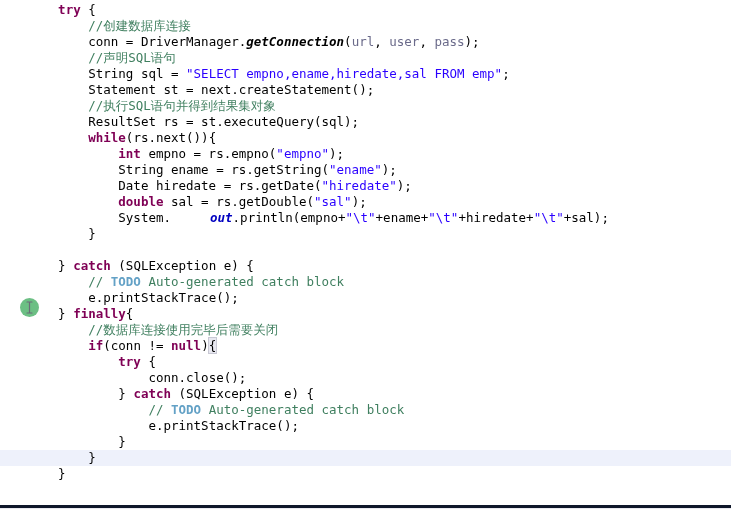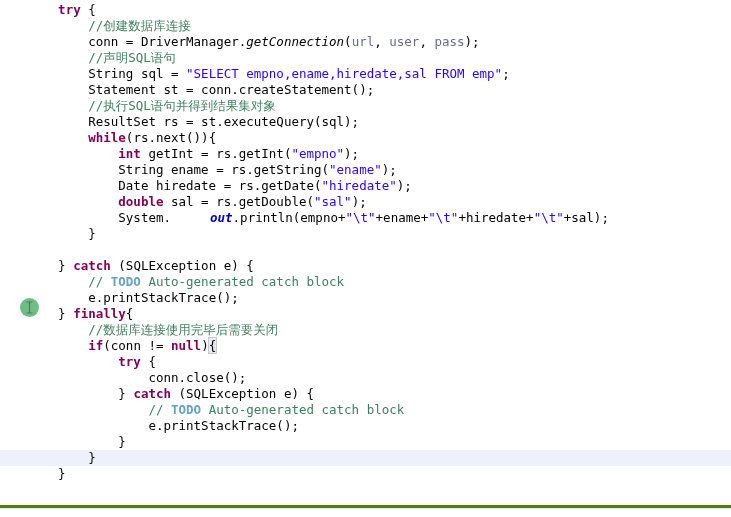--- a/index.html
+++ b/index.html
@@ -7,21 +7,21 @@
     padding: 0;
     background: #ffffff;
   }
   body {
     font-family: "DejaVu Sans Mono", monospace;
   }
   #screenshot {
     position: relative;
     width: 731px;
     height: 517px;
-    background: #4d7c0f;
+    background: #0f172a;
     overflow: hidden;
   }
 
   
   .editor {
     position: absolute;
     left: 0; top: 0;
     width: 731px;
     height: 505px;
     background: #ffffff;
@@ -48,21 +48,21 @@
   .line .txt {
     display: inline;
   }
 
   
   .kw      { color: #7f0055; font-weight: bold; }
   .str     { color: #2a00ff; }
   .cmt     { color: #3f7f5f; }
   .todo    { color: #63a1c6; font-weight: bold; text-align: right; }
   .param   { color: #6a6a8a; }
-  .stat    { color: #000000; font-style: italic; }
+  .stat    { color: #000000; font-style: italic; font-weight: bold; }
   .statf   { color: #0000c0; font-weight: bold; font-style: italic; margin-left: 39px; }
   .plain   { color: #000000; }
   .brk     { background: #e8e8f0; outline: 1px solid #c8c8d4; }
 
   
   .gutter-marker {
     position: absolute;
     left: 20px;
     top: 298px;
     width: 19px;
@@ -110,25 +110,25 @@
 
 <div id="screenshot">
 
   <div class="editor">
     <div class="code-area" id="code-area">
         <div class="line"><span class="txt plain">    </span><span class="txt kw">try</span><span class="txt plain"> {</span></div>
         <div class="line"><span class="txt plain">        </span><span class="txt cmt">//创建数据库连接</span></div>
         <div class="line"><span class="txt plain">        </span><span class="txt plain">conn = DriverManager.</span><span class="txt stat">getConnection</span><span class="txt plain">(</span><span class="txt param">url</span><span class="txt plain">, </span><span class="txt param">user</span><span class="txt plain">, </span><span class="txt param">pass</span><span class="txt plain">);</span></div>
         <div class="line"><span class="txt plain">        </span><span class="txt cmt">//声明SQL语句</span></div>
         <div class="line"><span class="txt plain">        </span><span class="txt plain">String sql = </span><span class="txt str">"SELECT empno,ename,hiredate,sal FROM emp"</span><span class="txt plain">;</span></div>
-        <div class="line"><span class="txt plain">        </span><span class="txt plain">Statement st = conn.createStatement();</span></div>
+        <div class="line"><span class="txt plain">        </span><span class="txt plain">Statement st = next.createStatement();</span></div>
         <div class="line"><span class="txt plain">        </span><span class="txt cmt">//执行SQL语句并得到结果集对象</span></div>
         <div class="line"><span class="txt plain">        </span><span class="txt plain">ResultSet rs = st.executeQuery(sql);</span></div>
         <div class="line"><span class="txt plain">        </span><span class="txt kw">while</span><span class="txt plain">(rs.next()){</span></div>
-        <div class="line"><span class="txt plain">            </span><span class="txt kw">int</span><span class="txt plain"> getInt = rs.getInt(</span><span class="txt str">"empno"</span><span class="txt plain">);</span></div>
+        <div class="line"><span class="txt plain">            </span><span class="txt kw">int</span><span class="txt plain"> empno = rs.empno(</span><span class="txt str">"empno"</span><span class="txt plain">);</span></div>
         <div class="line"><span class="txt plain">            </span><span class="txt plain">String ename = rs.getString(</span><span class="txt str">"ename"</span><span class="txt plain">);</span></div>
         <div class="line"><span class="txt plain">            </span><span class="txt plain">Date hiredate = rs.getDate(</span><span class="txt str">"hiredate"</span><span class="txt plain">);</span></div>
         <div class="line"><span class="txt plain">            </span><span class="txt kw">double</span><span class="txt plain"> sal = rs.getDouble(</span><span class="txt str">"sal"</span><span class="txt plain">);</span></div>
         <div class="line"><span class="txt plain">            </span><span class="txt plain">System.</span><span class="txt statf">out</span><span class="txt plain">.println(empno+</span><span class="txt str">"\t"</span><span class="txt plain">+ename+</span><span class="txt str">"\t"</span><span class="txt plain">+hiredate+</span><span class="txt str">"\t"</span><span class="txt plain">+sal);</span></div>
         <div class="line"><span class="txt plain">        </span><span class="txt plain">}</span></div>
         <div class="line"><span class="txt plain"></span>​</div>
         <div class="line"><span class="txt plain">    </span><span class="txt plain">} </span><span class="txt kw">catch</span><span class="txt plain"> (SQLException e) {</span></div>
         <div class="line"><span class="txt plain">        </span><span class="txt cmt">// </span><span class="txt todo">TODO</span><span class="txt cmt"> Auto-generated catch block</span></div>
         <div class="line"><span class="txt plain">        </span><span class="txt plain">e.printStackTrace();</span></div>
         <div class="line"><span class="txt plain">    </span><span class="txt plain">} </span><span class="txt kw">finally</span><span class="txt plain">{</span></div>

